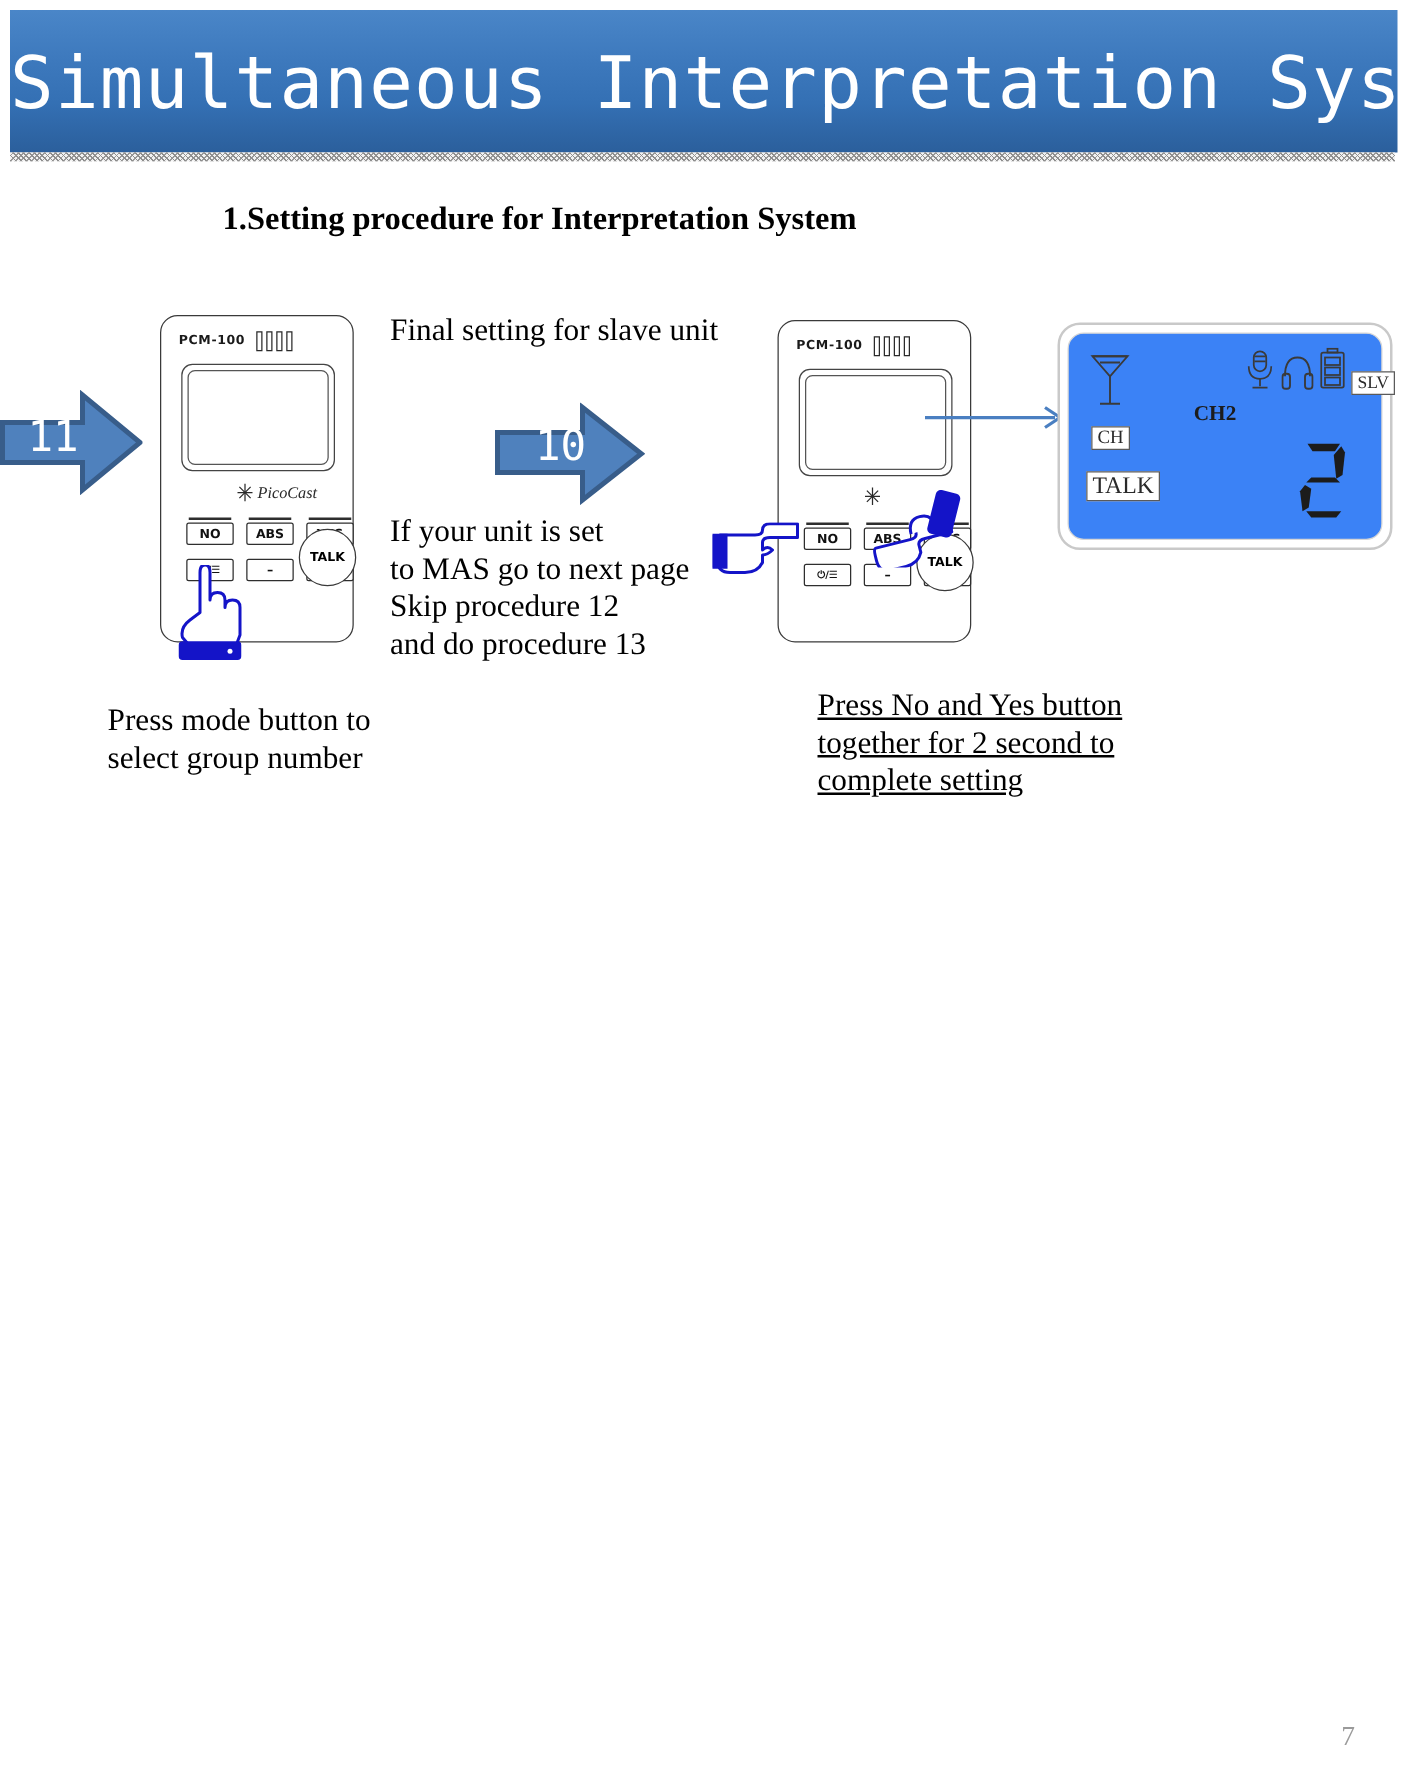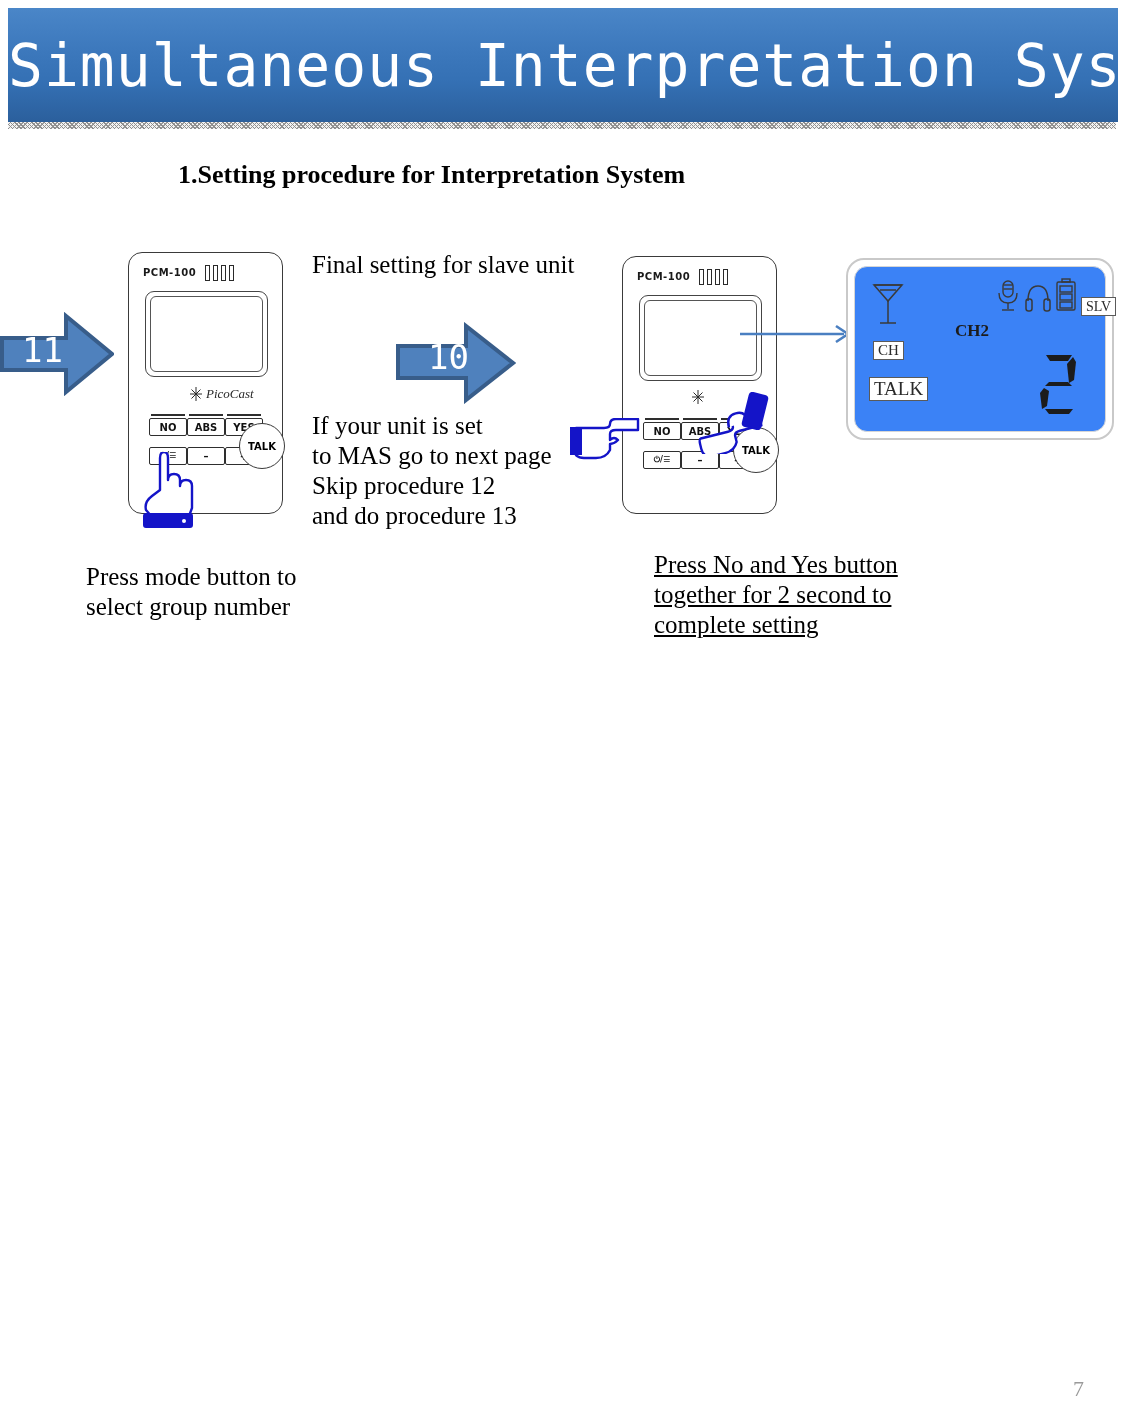--- a/index.html
+++ b/index.html
@@ -114,20 +114,21 @@
     font-family: "Liberation Serif", serif;
     font-size: 13px;
     font-style: italic;
     color: #2a2a2a;
     white-space: nowrap;
   }
   .btn-row {
     position: absolute;
     display: flex;
     align-items: center;
+    gap: 10px;
   }
   .key {
     width: 38px;
     height: 18px;
     border: 1.4px solid #2e2e2e;
     border-radius: 2px;
     box-sizing: border-box;
     font-family: "DejaVu Sans", sans-serif;
     font-size: 10px;
     font-weight: bold;

